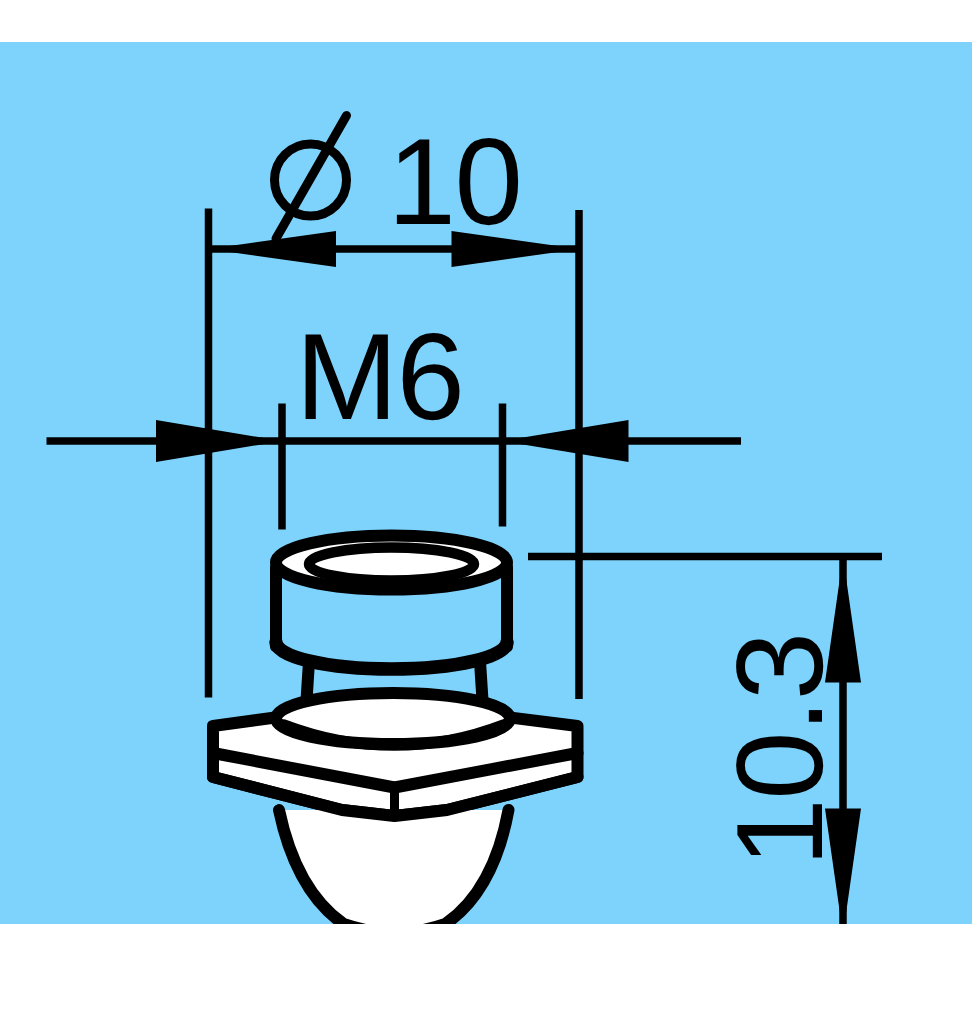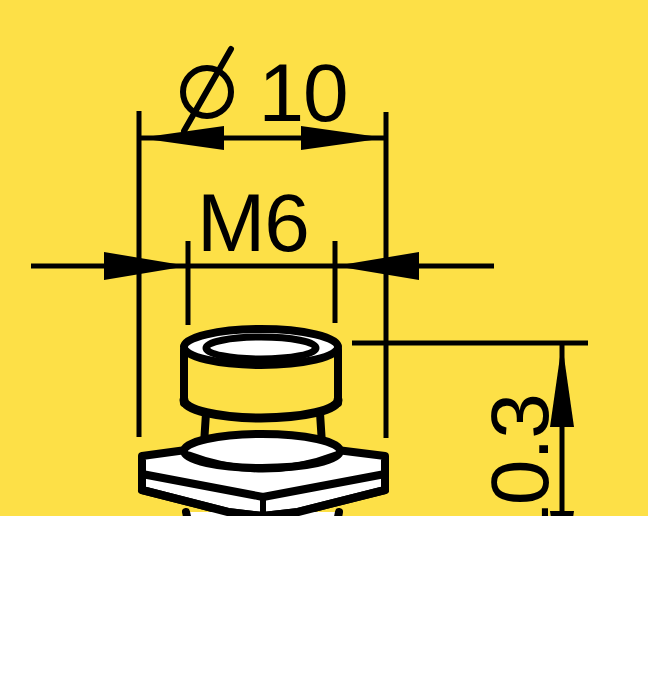--- a/index.html
+++ b/index.html
@@ -3,23 +3,24 @@
 <meta charset="utf-8">
 <style>
   html, body {
     margin: 0;
     padding: 0;
     background: #ffffff;
   }
   .stage {
     position: relative;
     width: 648px;
-    height: 516px;
-    background: #fde047;
+    height: 588px;
+    background: #7dd3fc;
     overflow: hidden;
+    margin-top: 28px;
   }
   svg {
     display: block;
   }
   .dim-text {
     font-family: "Liberation Sans", sans-serif;
     font-size: 82px;
     fill: #000000;
     letter-spacing: -1px;
   }

